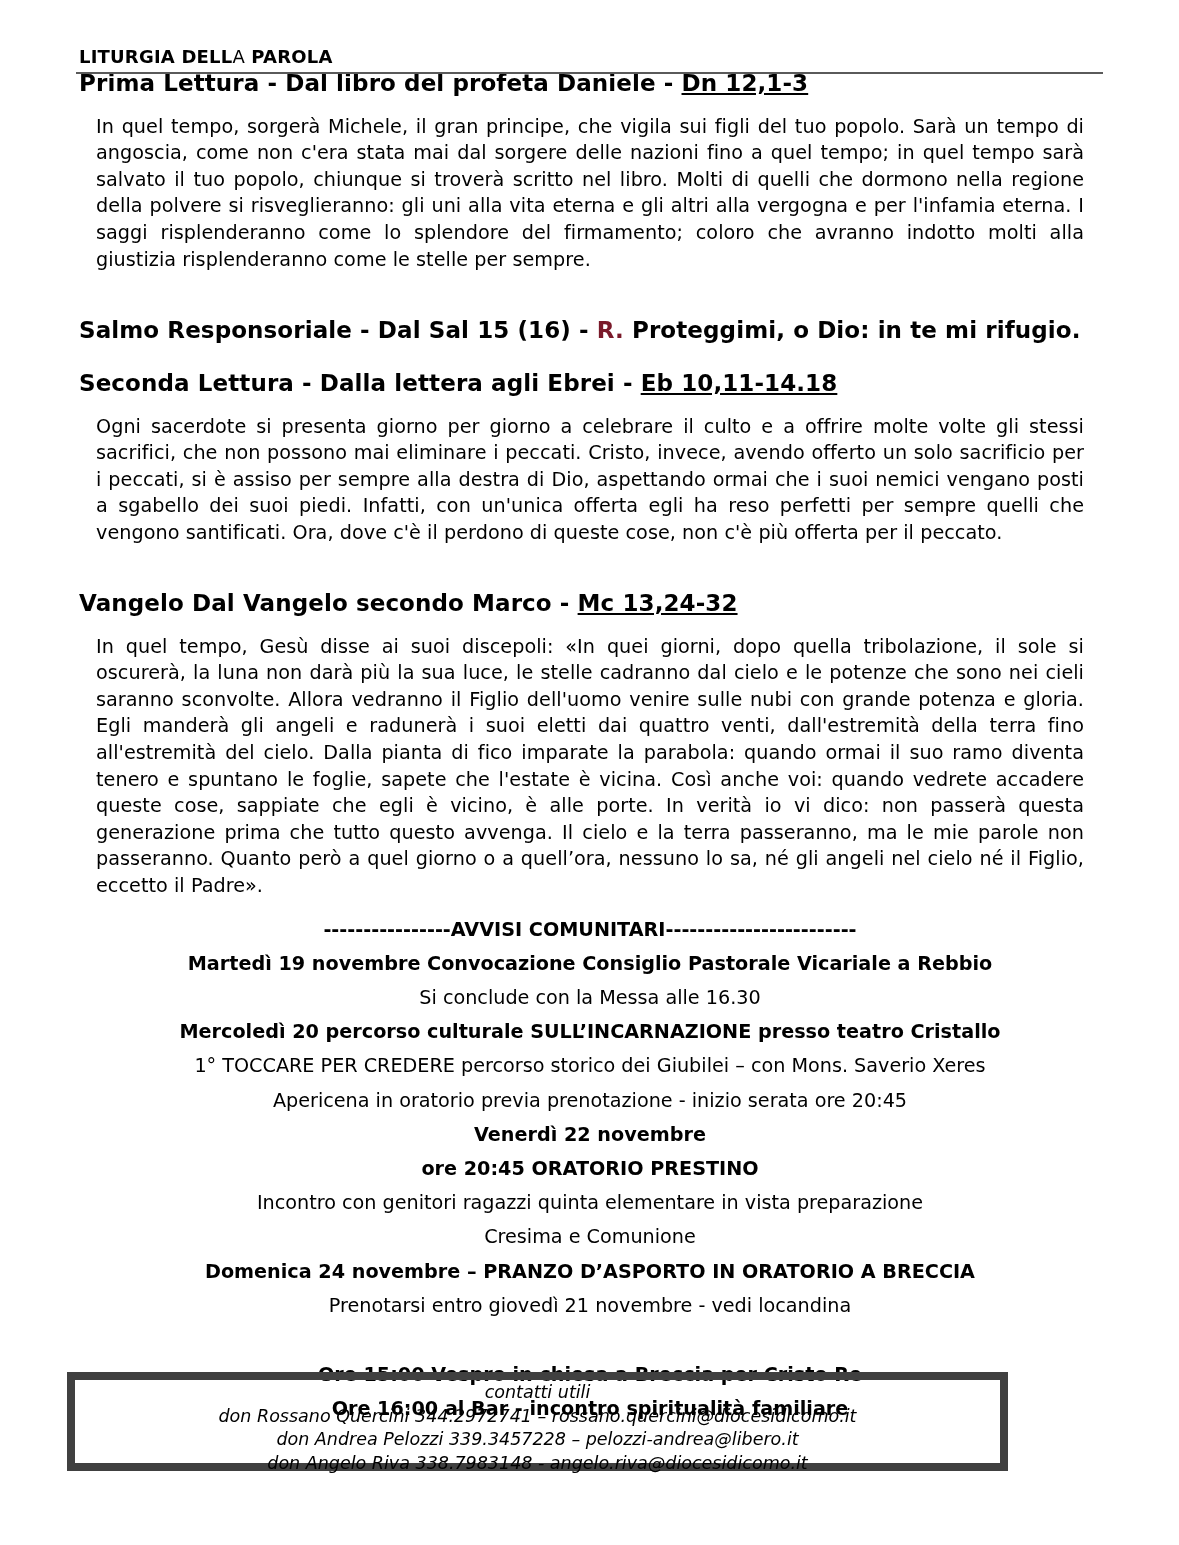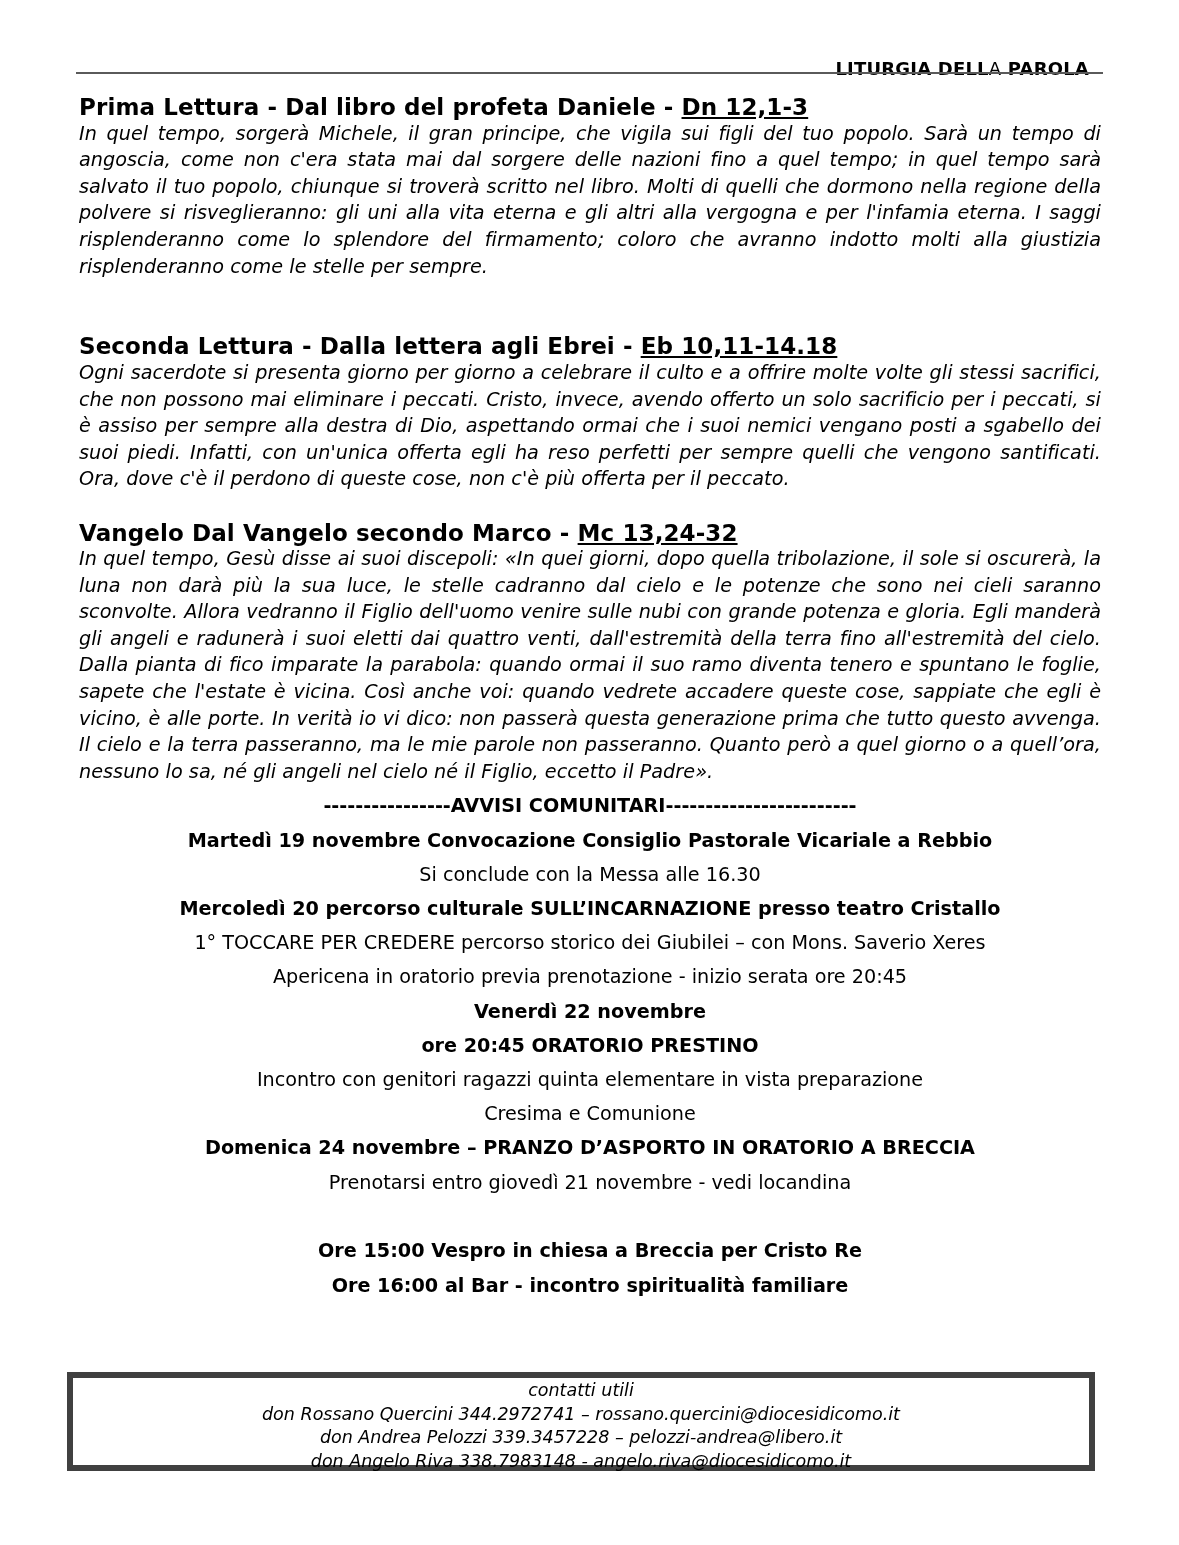--- a/index.html
+++ b/index.html
@@ -15,26 +15,26 @@
     font-family: "DejaVu Sans", sans-serif;
     color: #000000;
   }
   .page {
     position: absolute;
     left: 79px;
     top: 44px;
     width: 1022px;
   }
   .title {
-    text-align: right;
+    text-align: left;
     font-weight: bold;
     font-size: 18px;
     line-height: 26px;
     letter-spacing: 0.2px;
-    margin: 12px;
+    margin: 0;
   }
   .title .thin { font-weight: normal; }
   .title-rule {
     position: absolute;
     left: -3px;
     width: 1027px;
     top: 28px;
     border: 0;
     border-top: 2px solid #5a5a5a;
     margin: 0;
@@ -47,35 +47,34 @@
     margin: 0;
     white-space: nowrap;
     letter-spacing: 0.1px;
   }
   .ref { text-decoration: underline; }
   .resp-r { color: #7a1a2a; }
   .para {
     font-size: 19.2px;
     line-height: 26.6px;
     text-align: justify;
-    margin: 0;
+    margin: 17px;
     letter-spacing: 0.05px;
-    font-style: italic;
   }
   .gap { height: 26.6px; }
   .notices { text-align: center; font-size: 19.2px; line-height: 26.2px; }
   .notices .line { margin: 8px; white-space: nowrap; }
   .notices .b { font-weight: bold; }
   .contacts {
     position: absolute;
     left: 67px;
     top: 1372px;
-    width: 1028px;
+    width: 941px;
     height: 99px;
-    border: 6px solid #404040;
+    border: 8px solid #404040;
     box-sizing: border-box;
     text-align: center;
     font-style: italic;
     font-size: 17.5px;
     line-height: 23.5px;
     padding-top: 1px;
   }
   .contacts .line { margin: 0; white-space: nowrap; }
 </style>
 </head>
@@ -86,20 +85,23 @@
   <h1 class="title"><span>LITURGIA DELL</span><span class="thin">A</span><span> PAROLA</span></h1>
   <hr class="title-rule">
 
   <div class="section">
     <p class="heading"><span>Prima Lettura -  Dal libro del profeta Daniele - </span><span class="ref">Dn 12,1-3</span></p>
     <p class="para">In quel tempo, sorgerà Michele, il gran principe, che vigila sui figli del tuo popolo. Sarà un tempo di angoscia, come non c'era stata mai dal sorgere delle nazioni fino a quel tempo; in quel tempo sarà salvato il tuo popolo, chiunque si troverà scritto nel libro. Molti di quelli che dormono nella regione della polvere si risveglieranno: gli uni alla vita eterna e gli altri alla vergogna e per l'infamia eterna. I saggi risplenderanno come lo splendore del firmamento; coloro che avranno indotto molti alla giustizia risplenderanno come le stelle per sempre.</p>
   </div>
 
   <div class="gap"></div>
 
+  <div class="section">
+    <p class="heading"><span>Salmo Responsoriale - Dal Sal 15 (16) - </span><span class="resp-r" style="color: rgb(122, 26, 42);">R.</span><span> Proteggimi, o Dio: in te mi rifugio.</span></p>
+  </div>
 
   <div class="gap"></div>
 
   <div class="section">
     <p class="heading"><span>Seconda Lettura - Dalla lettera agli Ebrei - </span><span class="ref">Eb 10,11-14.18</span></p>
     <p class="para">Ogni sacerdote si presenta giorno per giorno a celebrare il culto e a offrire molte volte gli stessi sacrifici, che non possono mai eliminare i peccati. Cristo, invece, avendo offerto un solo sacrificio per i peccati, si è assiso per sempre alla destra di Dio, aspettando ormai che i suoi nemici vengano posti a sgabello dei suoi piedi. Infatti, con un'unica offerta egli ha reso perfetti per sempre quelli che vengono santificati. Ora, dove c'è il perdono di queste cose, non c'è più offerta per il peccato.</p>
   </div>
 
   <div class="gap"></div>
 

